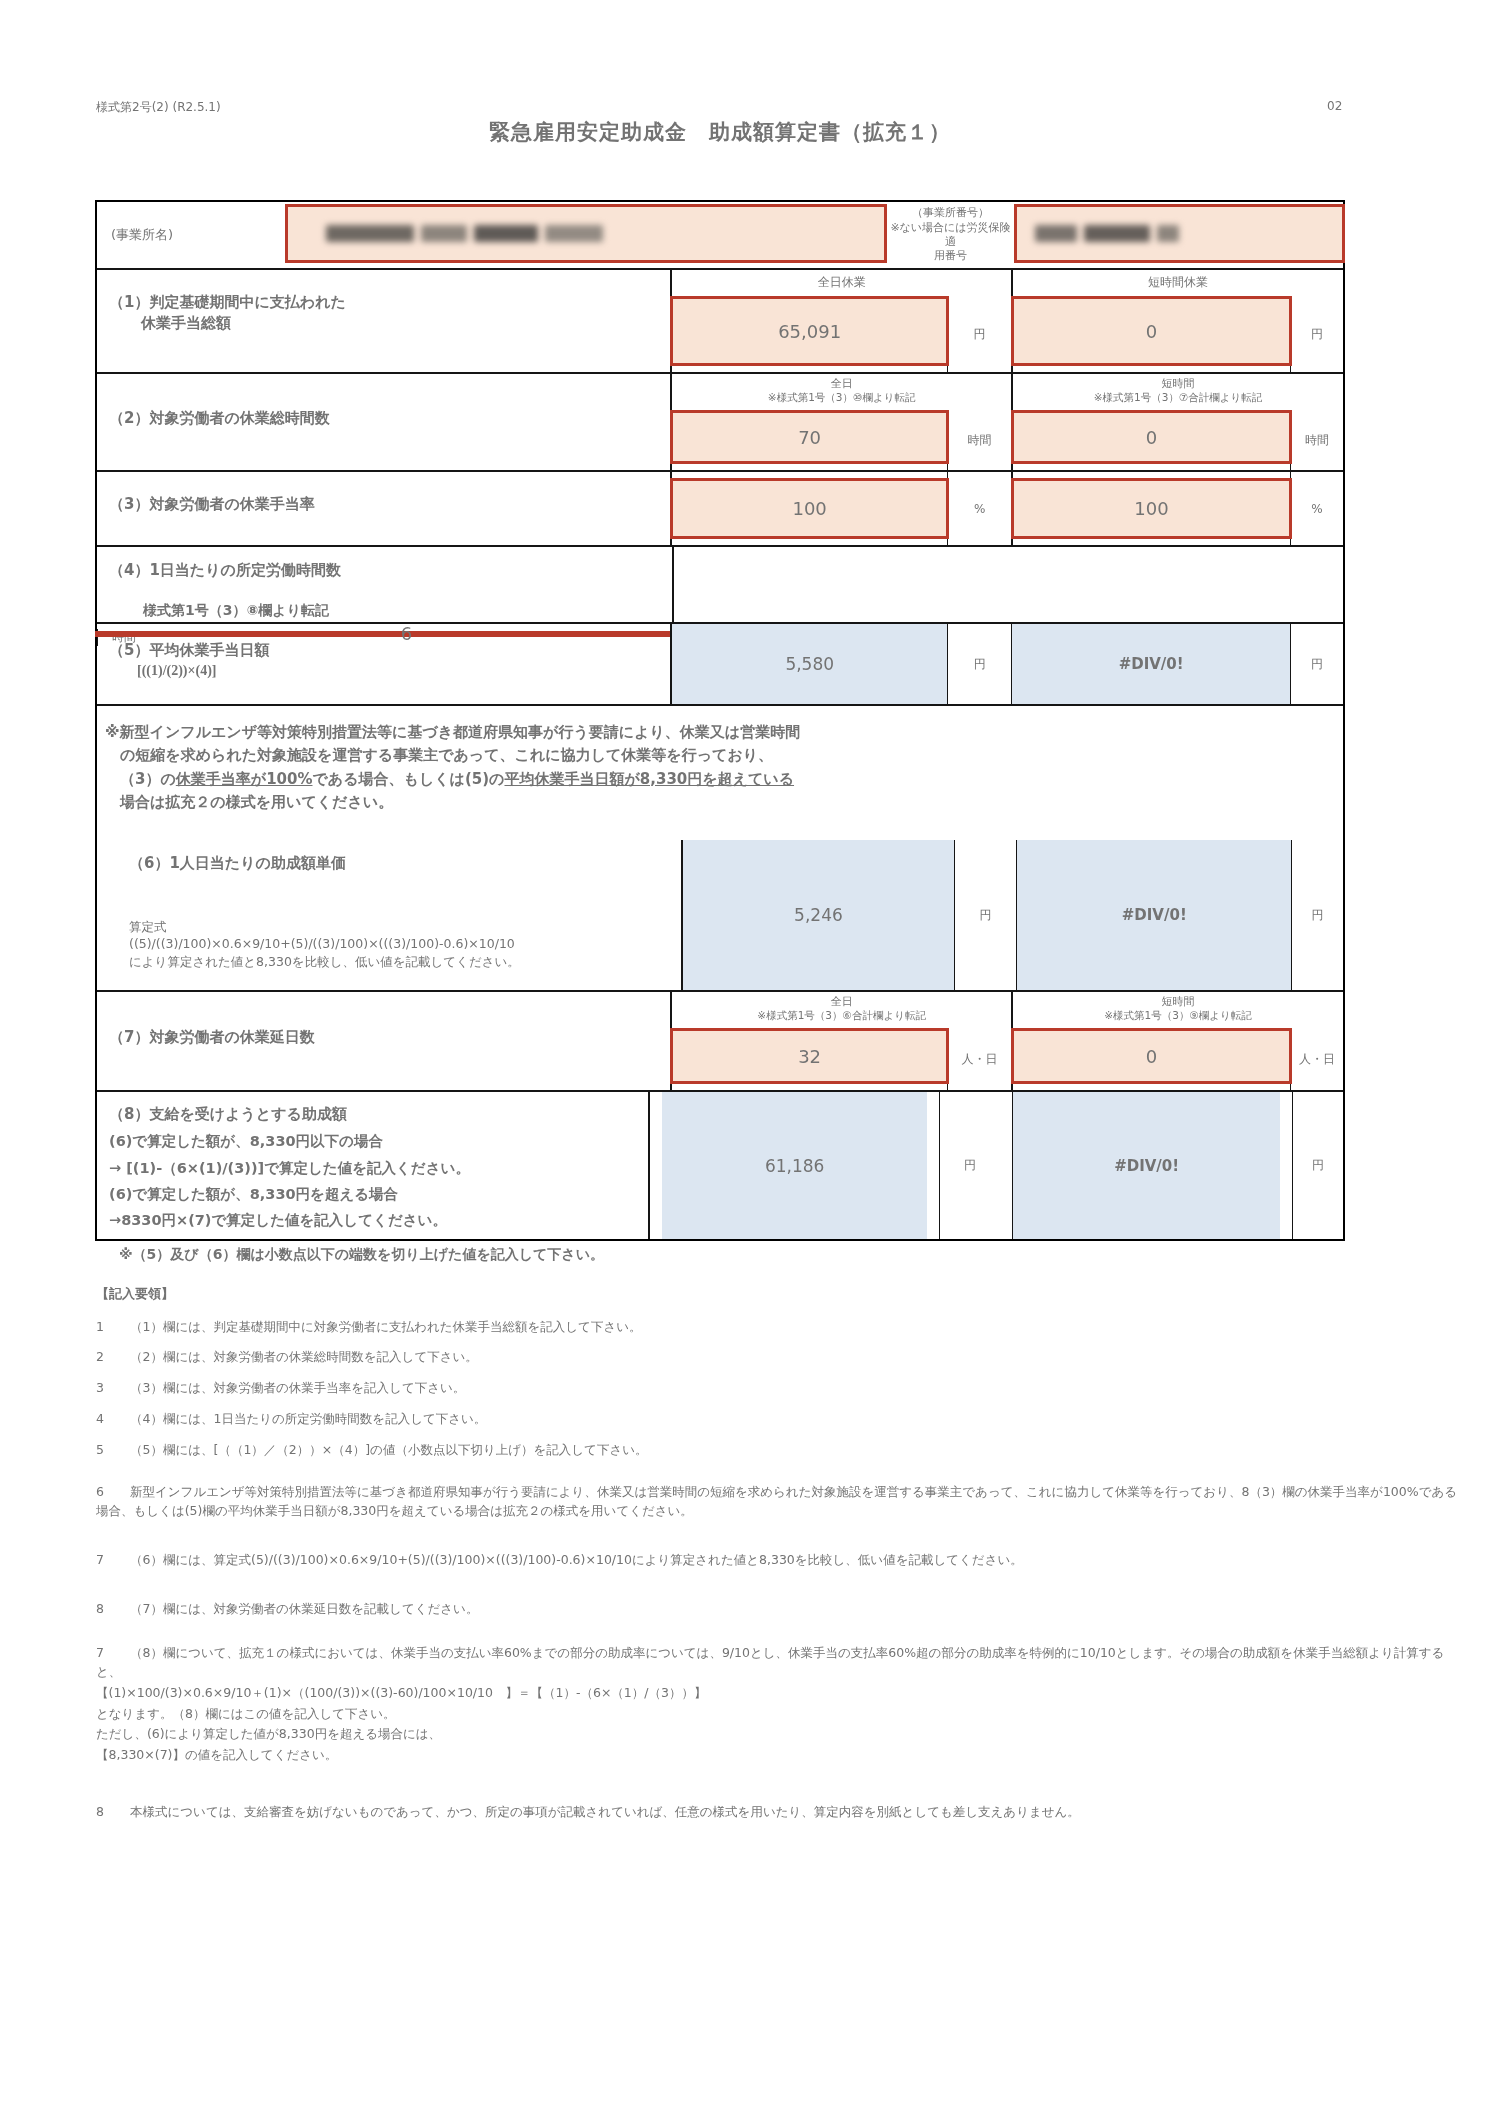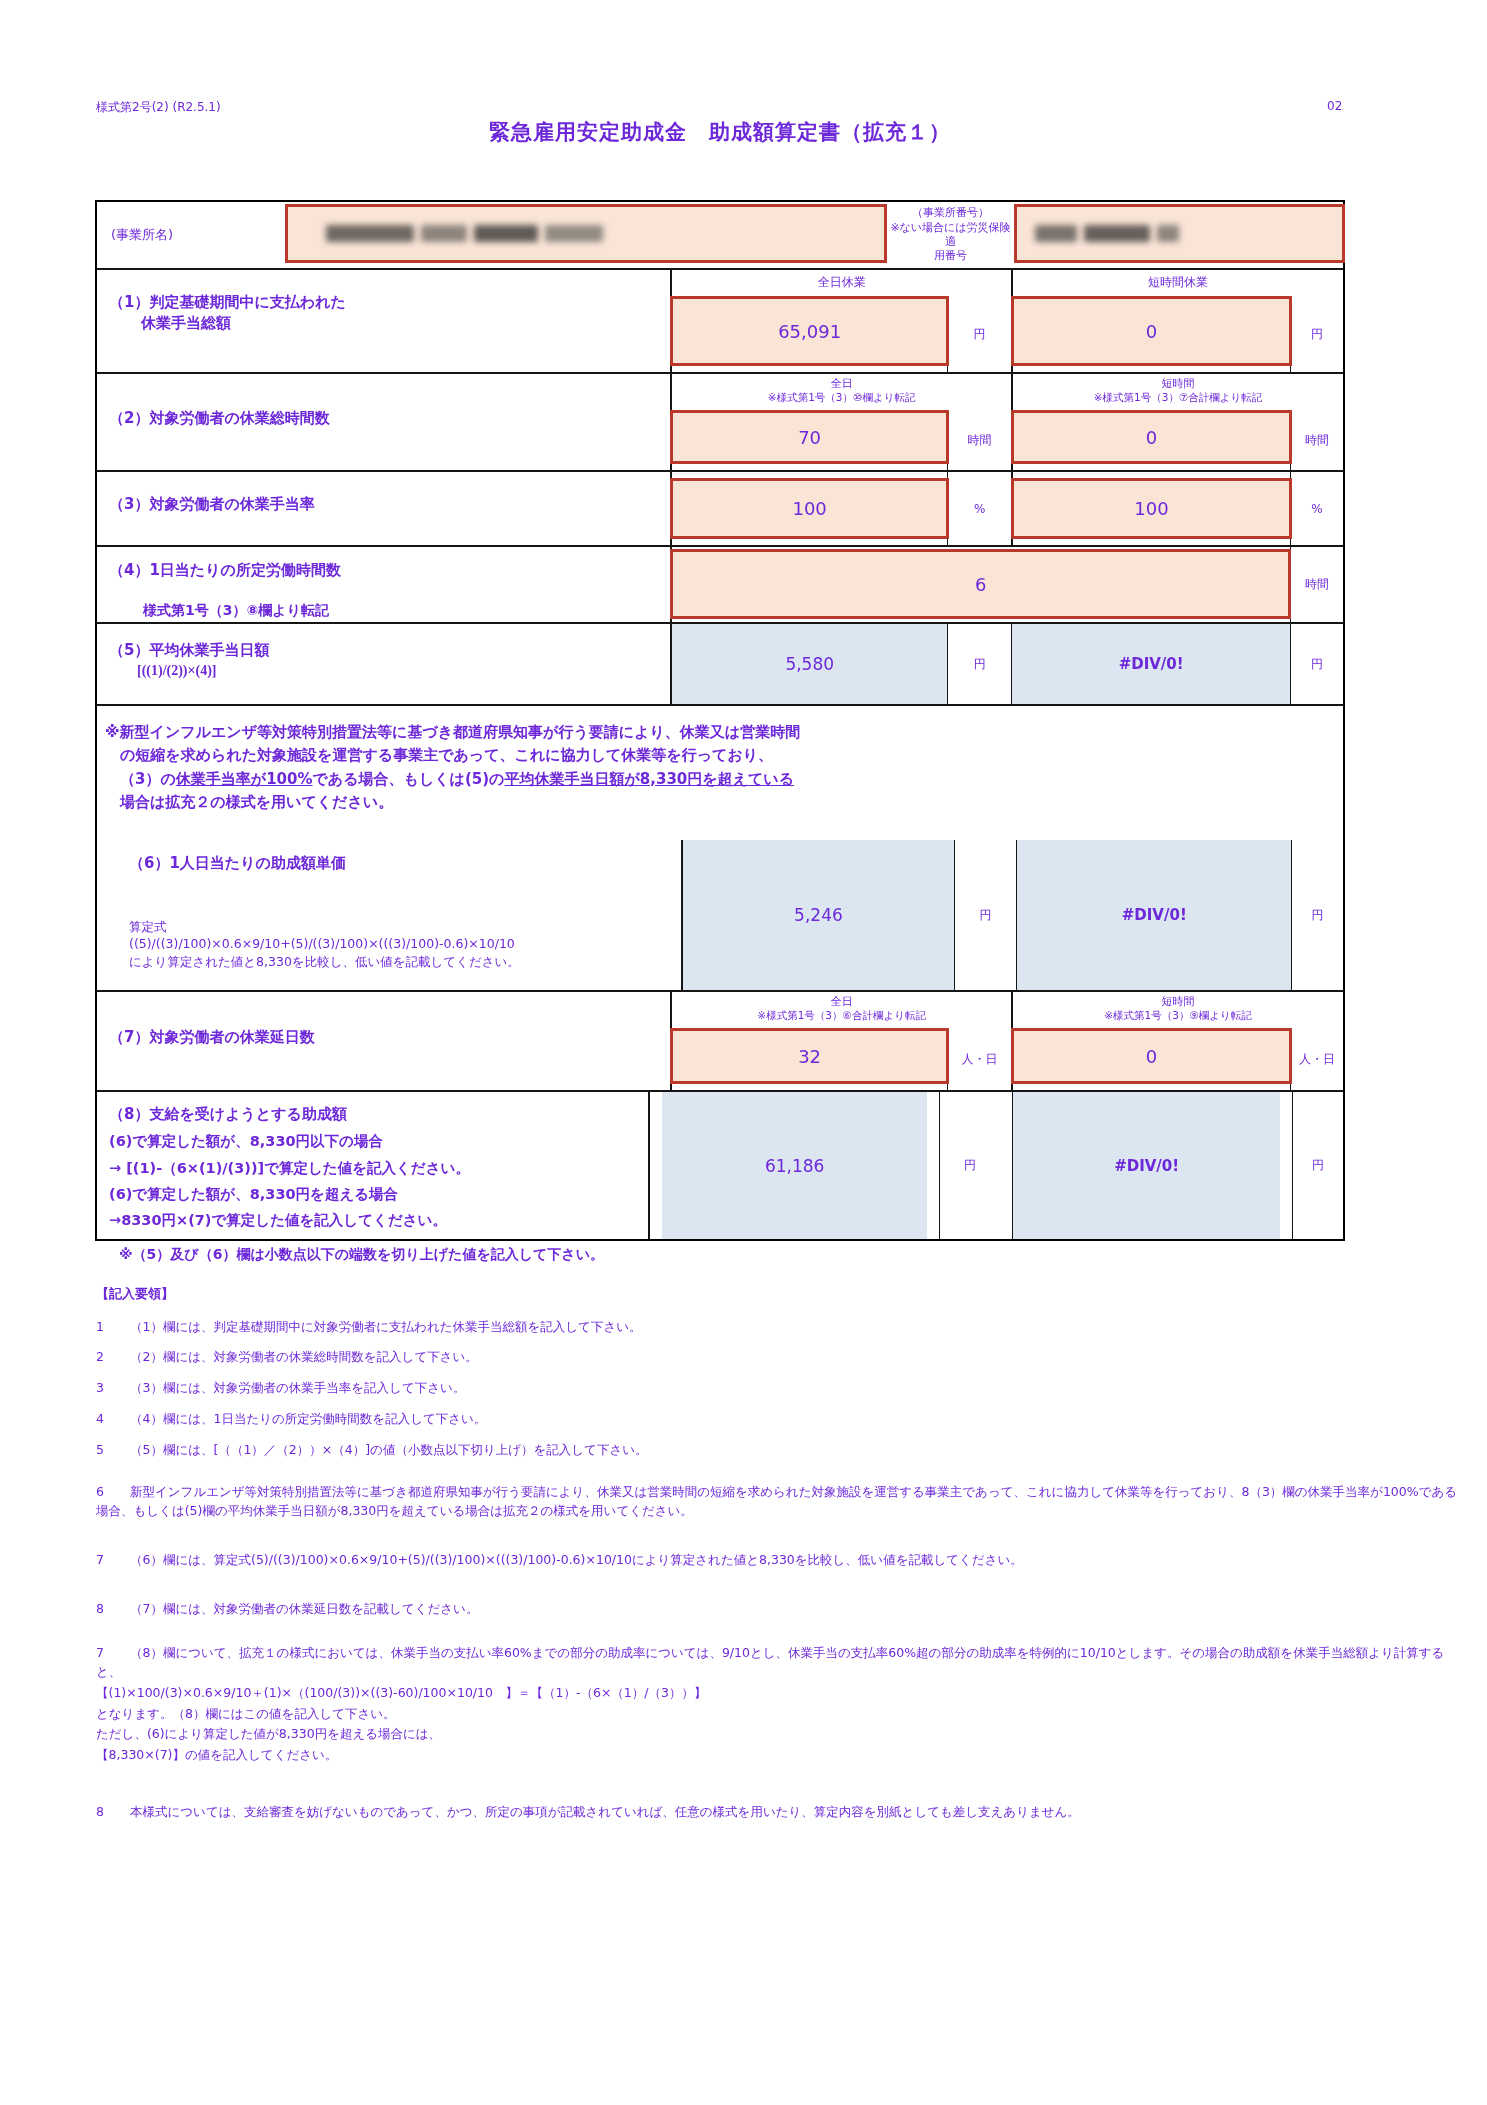--- a/index.html
+++ b/index.html
@@ -1,19 +1,19 @@
 <!DOCTYPE html>
 <html><head>
 <meta charset="utf-8">
 <style>
   * { margin:0; padding:0; box-sizing:border-box; }
   html,body { background:#ffffff; }
   .page {
     position:relative; width:1487px; height:2105px; background:#ffffff;
-    font-family:"DejaVu Sans","Liberation Sans",sans-serif; color:#6d28d9;
+    font-family:"DejaVu Sans","Liberation Sans",sans-serif; color:#737373;
     overflow:hidden;
   }
   .form-code { position:absolute; left:96px; top:99px; font-size:12px; }
   .page-no   { position:absolute; left:1327px; top:99px; font-size:12px; }
   .title     { position:absolute; left:95px; top:118px; width:1250px; text-align:center;
                font-size:21px; font-weight:bold; letter-spacing:1px; }
 
   .form-table { position:absolute; left:95px; top:200px; width:1250px;
                 border:2.5px solid #000; background:#fff; }
   .trow { position:relative; display:flex; }
@@ -56,21 +56,21 @@
   .calccell.v-s { width:280px; border-left:1.5px solid #151515; }
   .divzero { font-size:15px; font-weight:bold; }
 
   
   .r1 { height:104px; } .r1 .lab { padding-top:22px; }
   .r1 .ghead { height:26px; }
   .ind1 { padding-left:32px; }
   .r2 { height:98px; } .r2 .lab,.r3 .lab,.r7 .lab { display:flex; align-items:center; }
   .r2 .gh2, .r7 .gh2 { height:36px; }
   .r3 { height:75px; }
-  .r4 { height:77px; } .r4 .lab { padding-top:13px; }
+  .r4 { height:77px;flex-direction:column; } .r4 .lab { padding-top:13px; }
   .r4-l2 { margin-top:20px; padding-left:34px; font-size:14px; }
   .r4-body { position:relative; width:620px; }
   .r4-box { position:absolute; left:-2px; right:-1px; top:2px; bottom:3px;
             background:#f9e4d6; border:3px solid #b93a2a;
             display:flex; align-items:center; justify-content:center; font-size:18px; font-weight:500; }
   .r5 { height:82px; } .r5 .lab { display:flex; flex-direction:column; justify-content:center; }
   .r5-l2 { padding-left:28px; font-size:14px;font-family:Liberation Serif, serif; }
   .noterow { border-top:2px solid #151515; padding:15px 8px 8px 8px;
              font-size:15px; font-weight:bold; line-height:1.55; height:136px; }
   .n-ind { padding-left:15px; }

